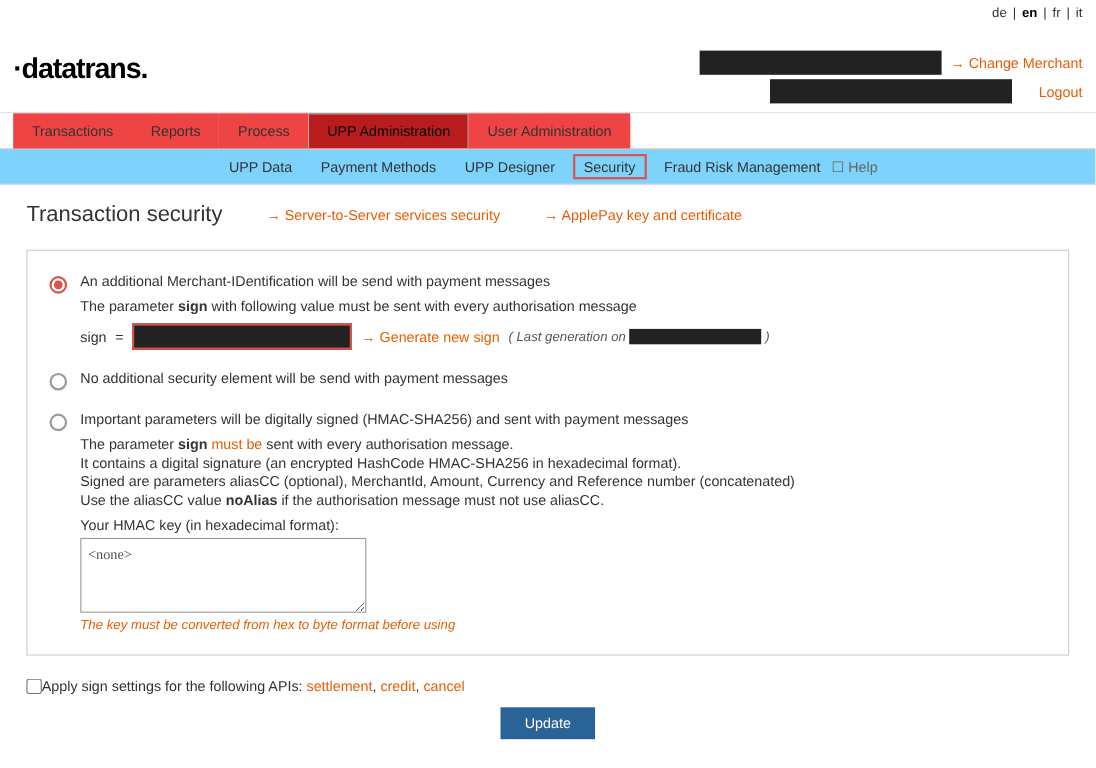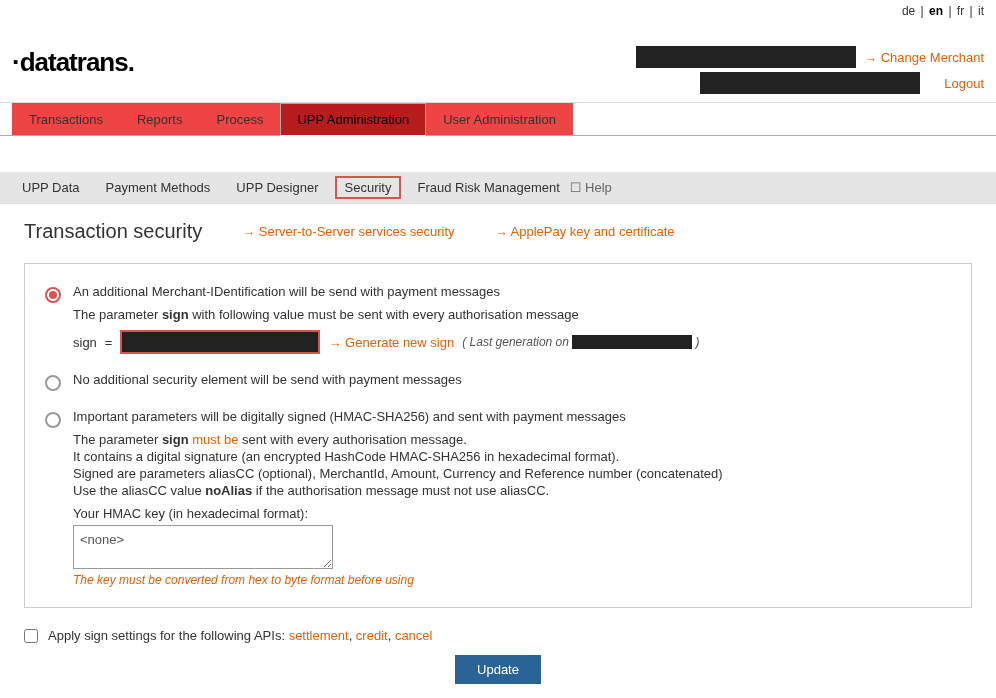--- a/index.html
+++ b/index.html
@@ -19,21 +19,21 @@
     .change-merchant-link::before { content: '→ '; }
     .logout-bar { background: #222; height: 22px; width: 220px; display: inline-block; vertical-align: middle; }
     .logout-link { color: #e85d04; text-decoration: none; font-size: 13px; }
 
     
     .main-nav { display: flex; align-items: stretch; border-bottom: 1px solid #aaa; padding: 0 12px; background: #fff; }
     .main-nav-tab { padding: 8px 16px; cursor: pointer; font-size: 13px; color: #333; border: 1px solid transparent; border-bottom: none; text-decoration: none; display: inline-block; background: #ef4444; }
     .main-nav-tab.active { border: 1px solid #aaa; border-bottom: 1px solid #fff; margin-bottom: -1px; font-weight: normal; background: #b91c1c; color: #000; }
 
     
-    .sub-nav { display: flex; align-items: center; justify-content: flex-start; border-bottom: 1px solid #ddd; padding: 4px 12px; background: #e5e5e5; margin-top: 36px; }
+    .sub-nav { display: flex; align-items: center; justify-content: center; border-bottom: 1px solid #ddd; padding: 4px 12px; background: #7dd3fc; }
     .sub-nav-left { display: flex; gap: 6px; align-items: center; }
     .sub-nav-item { padding: 4px 10px; font-size: 13px; color: #333; cursor: pointer; text-decoration: none; }
     .sub-nav-item.active { border: 2px solid #d9534f; color: #333; font-weight: normal; padding: 2px 8px; }
     .help-link { color: #666; font-size: 13px; cursor: pointer; text-decoration: none; }
     .help-link::before { content: '☐ '; }
 
     
     .content { padding: 16px 24px; }
 
     
@@ -63,25 +63,25 @@
     .generate-link::before { content: '→ '; }
     .last-gen { font-size: 12px; color: #555; font-style: italic; }
     .last-gen-val { background: #222; color: #222; display: inline-block; width: 120px; height: 14px; vertical-align: middle; }
 
     
     .hmac-section { margin-top: 8px; }
     .hmac-text { font-size: 13px; color: #333; margin-bottom: 2px; }
     .hmac-text .bold { font-weight: bold; }
     .hmac-text .orange { color: #e85d04; }
     .hmac-label { font-size: 13px; color: #333; margin: 8px 0 4px; }
-    .hmac-textarea { border: 1px solid #999; padding: 6px; width: 260px; height: 44px; font-size: 13px; font-family: Liberation Sans, sans-serif; resize: vertical; display: block; color: #555; }
+    .hmac-textarea { border: 1px solid #999; padding: 6px; width: 260px; height: 68px; font-size: 13px; font-family: Liberation Serif, serif; resize: vertical; display: block; color: #555; }
     .hmac-note { font-size: 12px; color: #e85d04; font-style: italic; margin-top: 4px; }
 
     
-    .apply-sign-row { display: flex; align-items: center; gap: 10px; margin-top: 10px; }
+    .apply-sign-row { display: flex; align-items: center; margin-top: 10px; }
     .apply-sign-text { font-size: 13px; color: #333; }
     .apply-sign-link { color: #e85d04; text-decoration: none; }
 
     
     .update-row { text-align: center; margin-top: 12px; }
     .update-btn { background: #2a6496; color: #fff; border: none; padding: 7px 22px; font-size: 13px; cursor: pointer; }
 
     
     .footer { padding: 12px 24px; border-top: 1px solid #ddd; font-size: 12px; color: #666; margin-top: 20px; }
 

